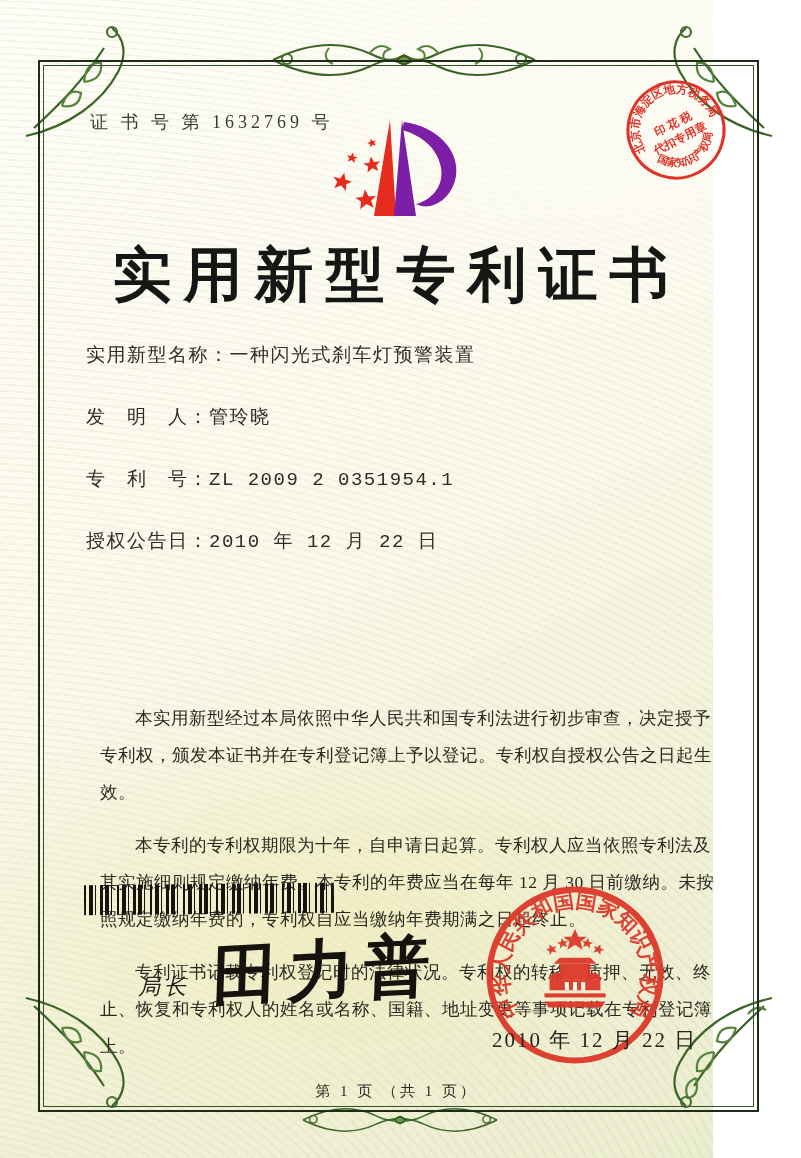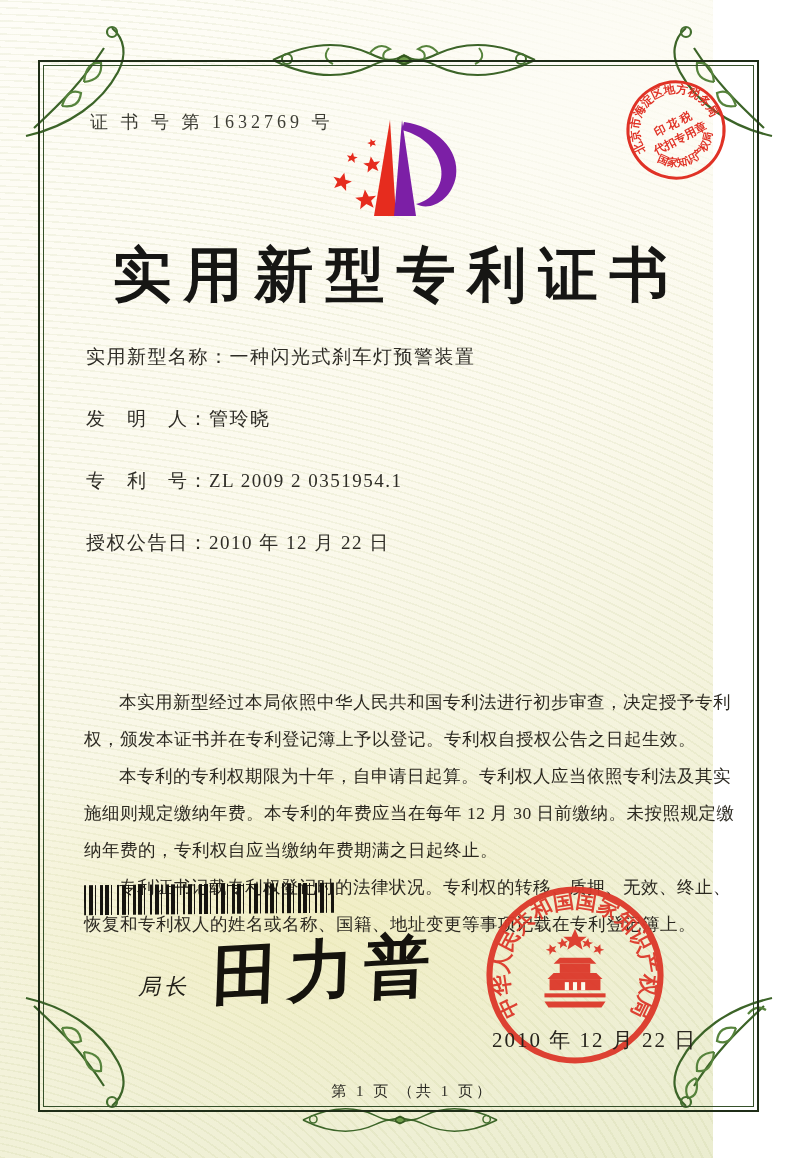--- a/index.html
+++ b/index.html
@@ -14,38 +14,38 @@
   }
   .frame{position:absolute;left:38px;top:60px;width:717px;height:1048px;
     border:2.5px solid #1f2d18;}
   .frame-inner{position:absolute;left:3px;top:3px;right:3px;bottom:3px;
     border:1px solid #35502a;}
   .cert-no{position:absolute;left:90px;top:110px;font-size:18px;letter-spacing:4px;color:#3c3c34;}
   .logo{position:absolute;left:328px;top:112px;width:152px;height:126px;}
   .tax-stamp{position:absolute;left:616px;top:70px;width:120px;height:120px;transform:rotate(-27deg);}
   .title{position:absolute;left:38px;top:236px;width:717px;text-align:center;
     font-size:59px;font-weight:700;letter-spacing:12px;color:#161614;}
-  .fields{position:absolute;left:86px;top:344px;width:640px;}
+  .fields{position:absolute;left:86px;top:344px;width:640px;font-family:Liberation Mono, monospace;}
   .field{font-size:19px;color:#2e2c26;margin-bottom:37px;letter-spacing:1.5px;line-height:25px;}
   .paragraphs{position:absolute;left:84px;top:684px;width:652px;}
-  .paragraphs p{margin:0;text-indent:2em;font-size:17.5px;line-height:37px;
+  .paragraphs p{margin:16px;text-indent:2em;font-size:17.5px;line-height:37px;
     color:#2b2820;letter-spacing:.5px;}
   .barcode{position:absolute;left:84px;top:884px;width:250px;height:30px;transform:rotate(-.6deg);
     background:repeating-linear-gradient(90deg,
       #16140f 0 2px, transparent 2px 5px, #16140f 5px 9px, transparent 9px 11px,
       #16140f 11px 12px, transparent 12px 16px, #16140f 16px 19px, transparent 19px 21px,
       #16140f 21px 25px, transparent 25px 27px, #16140f 27px 28px, transparent 28px 33px);}
   .sign-title{position:absolute;left:138px;top:972px;font-size:22px;letter-spacing:4px;color:#23211a;font-style:italic;}
   .sign-name{position:absolute;left:212px;top:926px;font-size:66px;font-weight:700;
     letter-spacing:10px;color:#15130d;transform:rotate(-3deg) skewX(-5deg);
     font-family:"DejaVu Serif","Liberation Serif",serif;}
   .big-seal{position:absolute;left:463px;top:863px;width:224px;height:224px;opacity:.95;}
   .seal-date{position:absolute;left:492px;top:1026px;font-size:21px;letter-spacing:2px;color:#26231c;}
   .footer{position:absolute;left:38px;top:1082px;width:717px;text-align:center;
-    font-size:15px;letter-spacing:3px;color:#2b2a24;margin-left:16px;}
+    font-size:15px;letter-spacing:3px;color:#2b2a24;}
   .flourish{position:absolute;}
   .fl-tc{left:268px;top:34px;width:272px;height:52px;}
   .fl-bc{left:300px;top:1098px;width:200px;height:44px;}
   .fl-corner{width:128px;height:124px;}
   .fl-br{left:652px;top:992px;}
   .fl-bl{left:18px;top:992px;transform:scaleX(-1);}
   .fl-tl{left:18px;top:18px;transform:scale(-1,-1);}
   .fl-tr{left:652px;top:18px;transform:scaleY(-1);}
 </style>
 </head>

